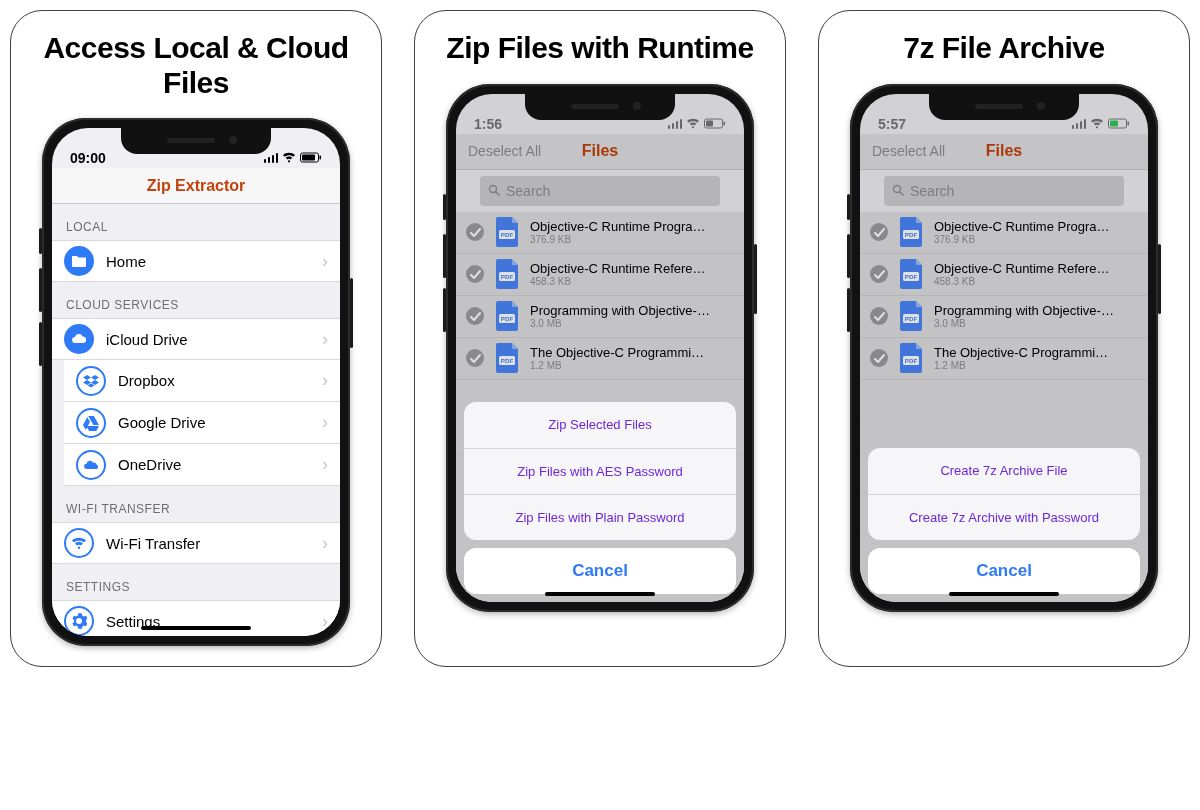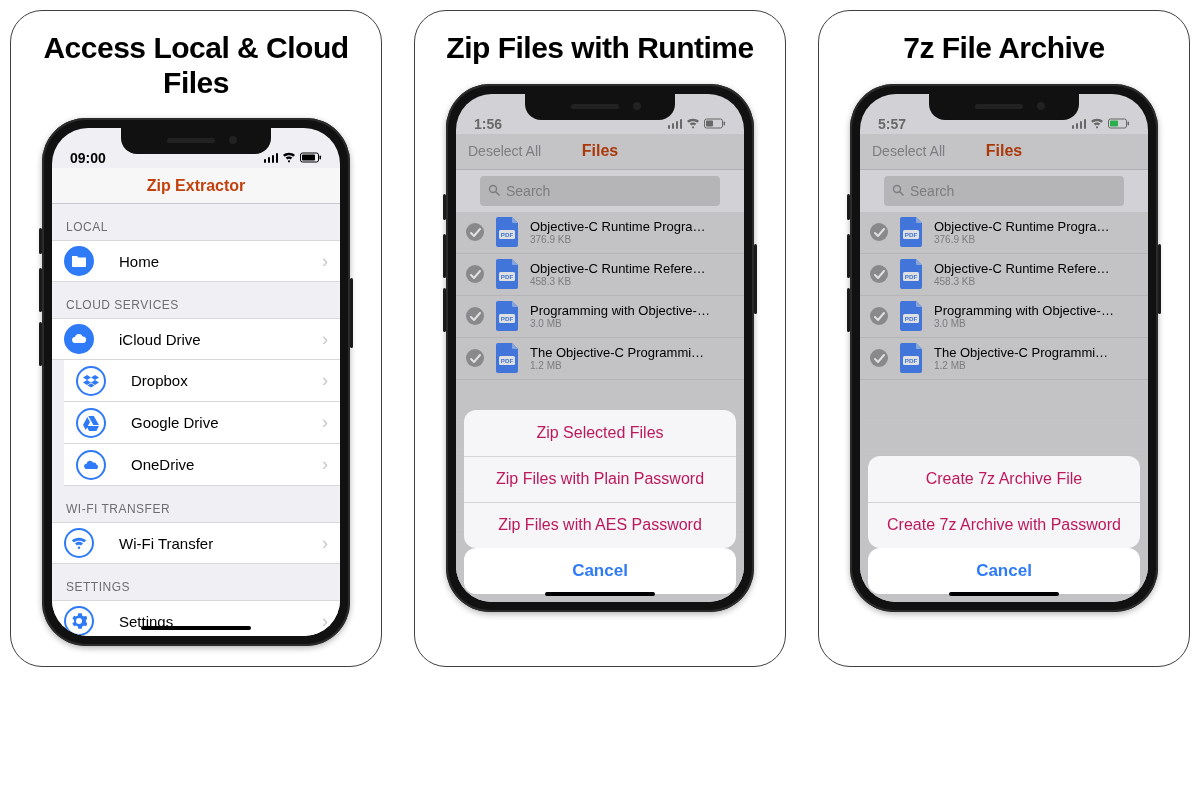--- a/index.html
+++ b/index.html
@@ -34,21 +34,21 @@
   .navbar.dim { background:#e0e0e3; }
   .nav-title { font-size:16px; font-weight:600; color:#c2410c; }
   .nav-left { position:absolute; left:12px; font-size:14px; color:#8e8e93; }
 
   
   .searchbar { background:#d6d6d9; height:30px; margin:6px 24px; border-radius:4px; display:flex; align-items:center; padding:0 8px; color:#8e8e93; font-size:14px; gap:6px; }
   .searchbar.dimmer { background:#cfcfd2; }
 
   
   .section-header { font-size:12px; color:#6d6d72; padding: 16px 14px 6px; letter-spacing: .5px; text-transform: uppercase; }
-  .row { background:#fff; border-top:1px solid #d9d9dc; border-bottom:1px solid #d9d9dc; height:42px; display:flex; align-items:center; padding:0 12px; gap:25px; position:relative; }
+  .row { background:#fff; border-top:1px solid #d9d9dc; border-bottom:1px solid #d9d9dc; height:42px; display:flex; align-items:center; padding:0 12px; gap:12px; position:relative; }
   .row + .row { border-top: none; margin-left: 12px; }
   .row .label { flex:1; font-size:15px; color:#000; }
   .chevron { color:#c7c7cc; font-size:18px; }
   .row-icon { width:30px; height:30px; border:2px solid #2f7af6; border-radius:50%; display:flex; align-items:center; justify-content:center; color:#2f7af6; flex-shrink:0; }
   .row-icon.filled { background:#2f7af6; color:#fff; border-color:#2f7af6; }
   .row-icon svg { width:16px; height:16px; display:block; }
 
   
   .filelist { background: #e8e8ea; }
   .filelist.dim { background:#dedee1; }
@@ -58,23 +58,23 @@
   .doc-icon { width:26px; height:30px; position:relative; flex-shrink:0; }
   .doc-icon svg { width:100%; height:100%; display:block; }
   .file-meta { display:flex; flex-direction:column; overflow:hidden; }
   .file-name { font-size:13px; color:#000; white-space:nowrap; overflow:hidden; text-overflow:ellipsis; max-width:180px; }
   .file-size { font-size:10px; color:#8e8e93; }
   .stripes .stripe { height:38px; border-bottom:1px solid #dcdcde; }
 
   
   .sheet-wrap { position:absolute; left:0; right:0; bottom:0; padding:8px; z-index:30; }
   .sheet { background:rgba(248,248,250,0.96); border-radius:12px; overflow:hidden; }
-  .sheet .sheet-btn { height:46px; display:flex; align-items:center; justify-content:center; color:#be185d; font-size:16px; border-top:1px solid #d5d5d8; }
+  .sheet .sheet-btn { height:46px; display:flex; align-items:center; justify-content:center; color:#6d28d9; font-size:13px; border-top:1px solid #d5d5d8; }
   .sheet .sheet-btn:first-child { border-top:none; }
-  .cancel { background:#fff; border-radius:12px; height:46px; display:flex; align-items:center; justify-content:center; color:#2f7af6; font-size:17px; font-weight:600; }
+  .cancel { margin-top:8px; background:#fff; border-radius:12px; height:46px; display:flex; align-items:center; justify-content:center; color:#2f7af6; font-size:17px; font-weight:600; }
   .dim-overlay { position:absolute; inset:0; background:rgba(0,0,0,0.12); z-index:20; }
 
 </style>
 </head>
 <body>
 
 <svg width="0" height="0" style="position:absolute">
   <defs>
     <g id="svg-wifi">
         <path d="M1 4 C4 1 10 1 13 4 L11.2 5.8 C9 3.8 5 3.8 2.8 5.8 Z M3.6 6.6 C5.3 5 8.7 5 10.4 6.6 L8.6 8.4 C7.7 7.6 6.3 7.6 5.4 8.4 Z M7 9.2 A1.1 1.1 0 1 0 7 11.4 A1.1 1.1 0 1 0 7 9.2 Z" fill="currentColor"></path>
@@ -347,22 +347,22 @@
               <div class="stripe"></div>
               <div class="stripe"></div>
               <div class="stripe"></div>
             </div>
         </div>
 
         <div class="dim-overlay"></div>
         <div class="sheet-wrap">
           <div class="sheet">
             <div class="sheet-btn">Zip Selected Files</div>
+            <div class="sheet-btn">Zip Files with AES Password</div>
             <div class="sheet-btn">Zip Files with Plain Password</div>
-            <div class="sheet-btn">Zip Files with AES Password</div>
           </div>
           <div class="cancel">Cancel</div>
         </div>
         <div class="home-ind"></div>
       </div>
     </div>
   </div>
 
   <div class="panel">
     <div class="panel-title">7z File Archive</div>

